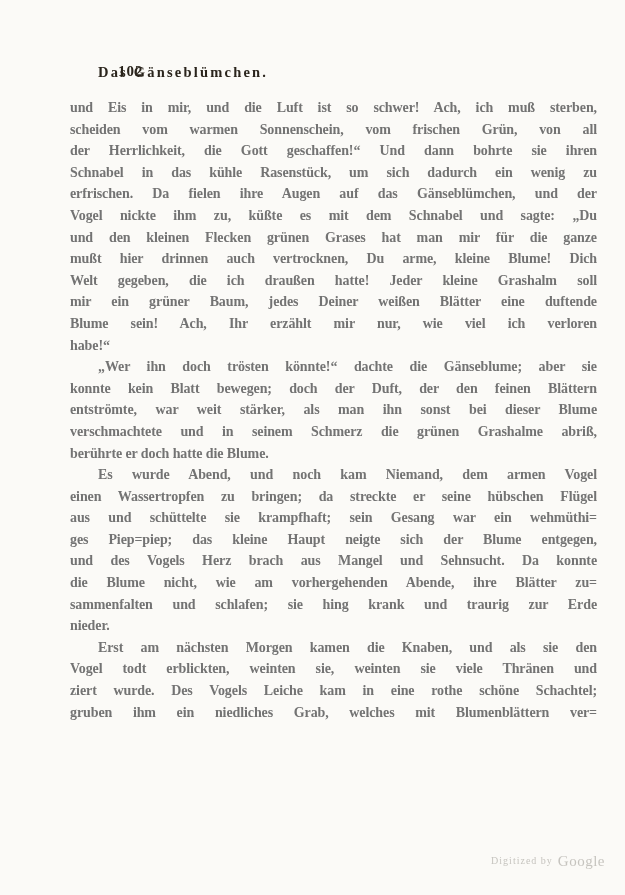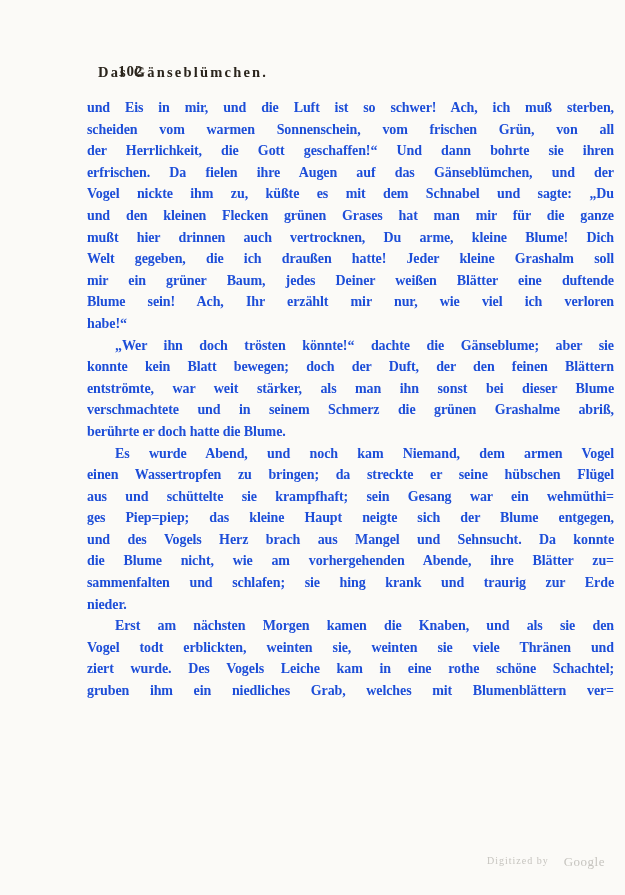--- a/index.html
+++ b/index.html
@@ -39,27 +39,27 @@
     top: 1px;
     text-align: left;
     font-size: 14.5px;
     font-weight: 700;
     letter-spacing: 2.2px;
     color: #2a241c;
   }
   .text-block {
     position: absolute;
     top: 97px;
-    left: 87px;
+    left: 70px;
     width: 527px;
     font-size: 14px;
     font-weight: 700;
     line-height: 21.6px;
     letter-spacing: -0.1px;
-    color: #1d4ed8;
+    color: #737373;
   }
   .text-line {
     text-align: justify;
     text-align-last: justify;
     white-space: normal;
     overflow: hidden;
     height: 21.6px;
   }
   .text-line.para-end {
     text-align-last: left;
@@ -74,39 +74,39 @@
     color: #c6c4bf;
     white-space: nowrap;
   }
   .watermark .wm-prefix {
     font-size: 10px;
     letter-spacing: 1px;
     margin-right: 5px;
     vertical-align: 2px;
   }
   .watermark .wm-brand {
-    font-size: 13px;
+    font-size: 15px;
     letter-spacing: 0.5px;
-    margin-left: 10px;
   }
 </style>
 </head>
 <body>
 
 <div class="scan-page">
 
   <div class="page-header">
     <span class="page-number">102</span>
     <span class="running-title">Das Gänseblümchen.</span>
   </div>
 
   <div class="text-block">
       <div class="text-line">und Eis in mir, und die Luft ist so schwer! Ach, ich muß sterben,</div>
       <div class="text-line">scheiden vom warmen Sonnenschein, vom frischen Grün, von all</div>
       <div class="text-line">der Herrlichkeit, die Gott geschaffen!“ Und dann bohrte sie ihren</div>
+      <div class="text-line">Schnabel in das kühle Rasenstück, um sich dadurch ein wenig zu</div>
       <div class="text-line">erfrischen. Da fielen ihre Augen auf das Gänseblümchen, und der</div>
       <div class="text-line">Vogel nickte ihm zu, küßte es mit dem Schnabel und sagte: „Du</div>
       <div class="text-line">und den kleinen Flecken grünen Grases hat man mir für die ganze</div>
       <div class="text-line">mußt hier drinnen auch vertrocknen, Du arme, kleine Blume! Dich</div>
       <div class="text-line">Welt gegeben, die ich draußen hatte! Jeder kleine Grashalm soll</div>
       <div class="text-line">mir ein grüner Baum, jedes Deiner weißen Blätter eine duftende</div>
       <div class="text-line">Blume sein! Ach, Ihr erzählt mir nur, wie viel ich verloren</div>
       <div class="text-line para-end">habe!“</div>
       <div class="text-line indent">„Wer ihn doch trösten könnte!“ dachte die Gänseblume; aber sie</div>
       <div class="text-line">konnte kein Blatt bewegen; doch der Duft, der den feinen Blättern</div>

